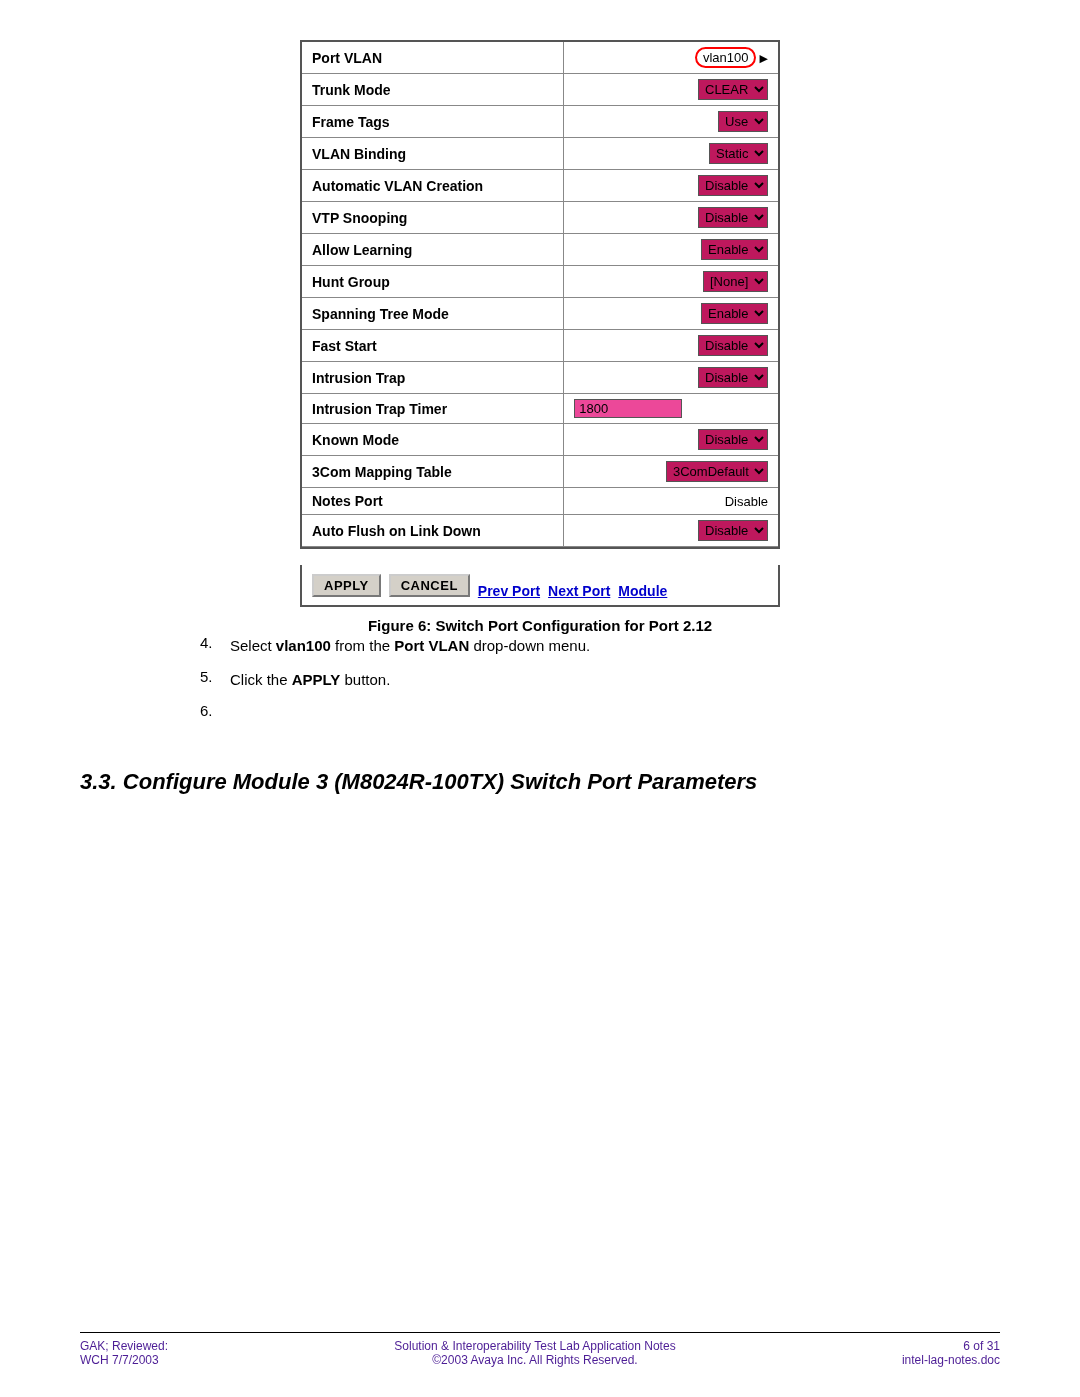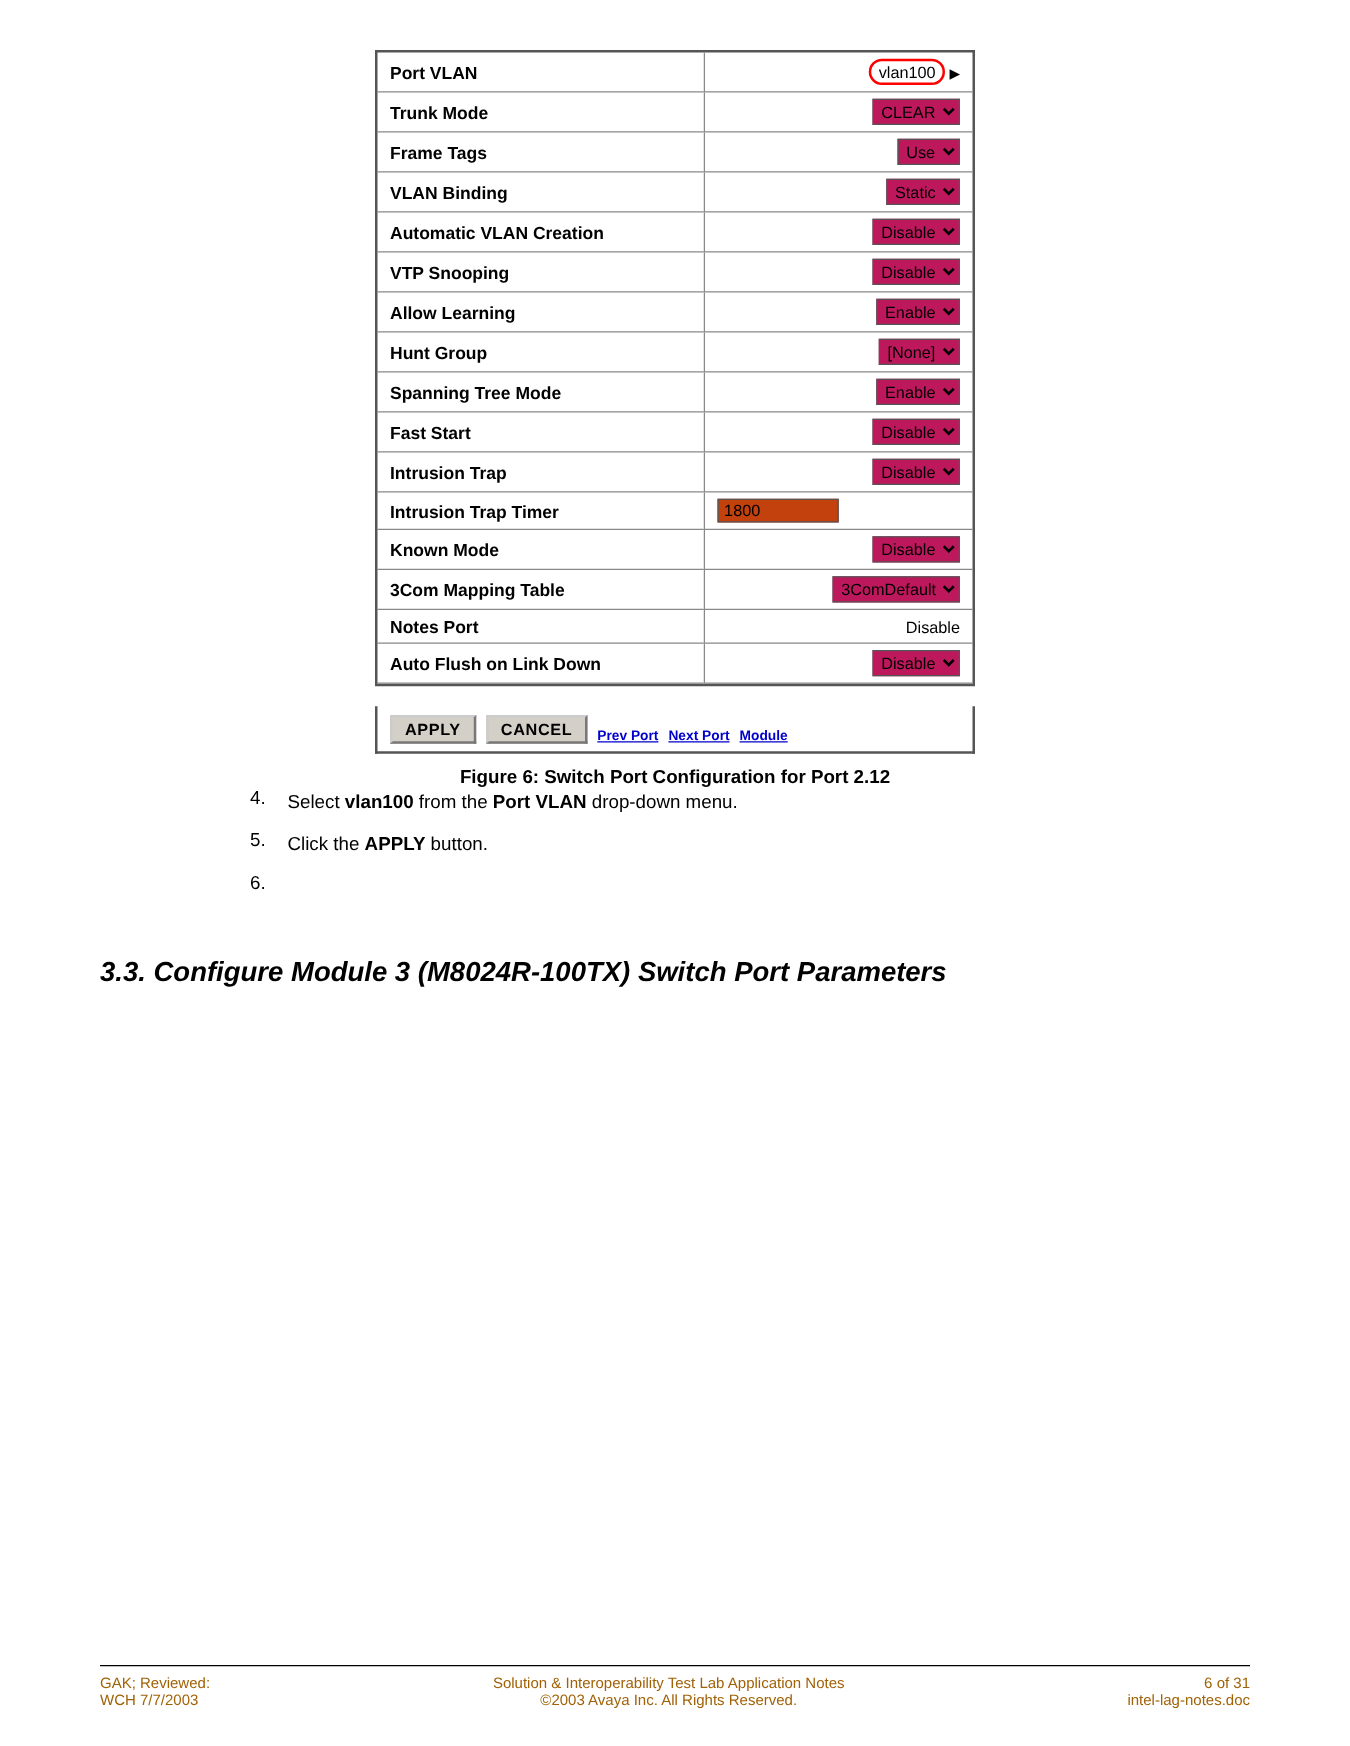--- a/index.html
+++ b/index.html
@@ -67,23 +67,23 @@
       border: 1px solid #555;
       background: #be185d;
       padding: 1px 2px;
       cursor: pointer;
     }
 
     input.field-input {
       font-size: 13px;
       font-family: Arial, Helvetica, sans-serif;
       border: 1px solid #555;
-      background: #c2410c;
+      background: #ec4899;
       padding: 1px 4px;
-      width: 97px;
+      width: 108px;
     }
 
     .static-text {
       font-size: 13px;
       font-family: Arial, Helvetica, sans-serif;
     }
 
     
     .action-bar {
       width: 480px;
@@ -104,21 +104,21 @@
       font-weight: bold;
       padding: 2px 10px;
       cursor: pointer;
       letter-spacing: 0.5px;
     }
 
     .action-link {
       color: #0000cc;
       text-decoration: underline;
       font-family: Arial, Helvetica, sans-serif;
-      font-size: 11px;
+      font-size: 14px;
       font-weight: bold;
       cursor: pointer;
       margin-top: 12px;
     }
 
     
     .figure-caption {
       font-family: Arial, Helvetica, sans-serif;
       font-size: 15px;
       font-weight: bold;
@@ -159,21 +159,21 @@
     
     .footer {
       position: fixed;
       bottom: 30px;
       left: 80px;
       right: 80px;
       display: flex;
       justify-content: space-between;
       font-family: Arial, Helvetica, sans-serif;
       font-size: 12px;
-      color: #a16207;
+      color: #4c1d95;
       border-top: 1px solid #000;
       padding-top: 6px;
     }
 
     .footer-col {
       display: flex;
       flex-direction: column;
       align-items: center;
     }
 

